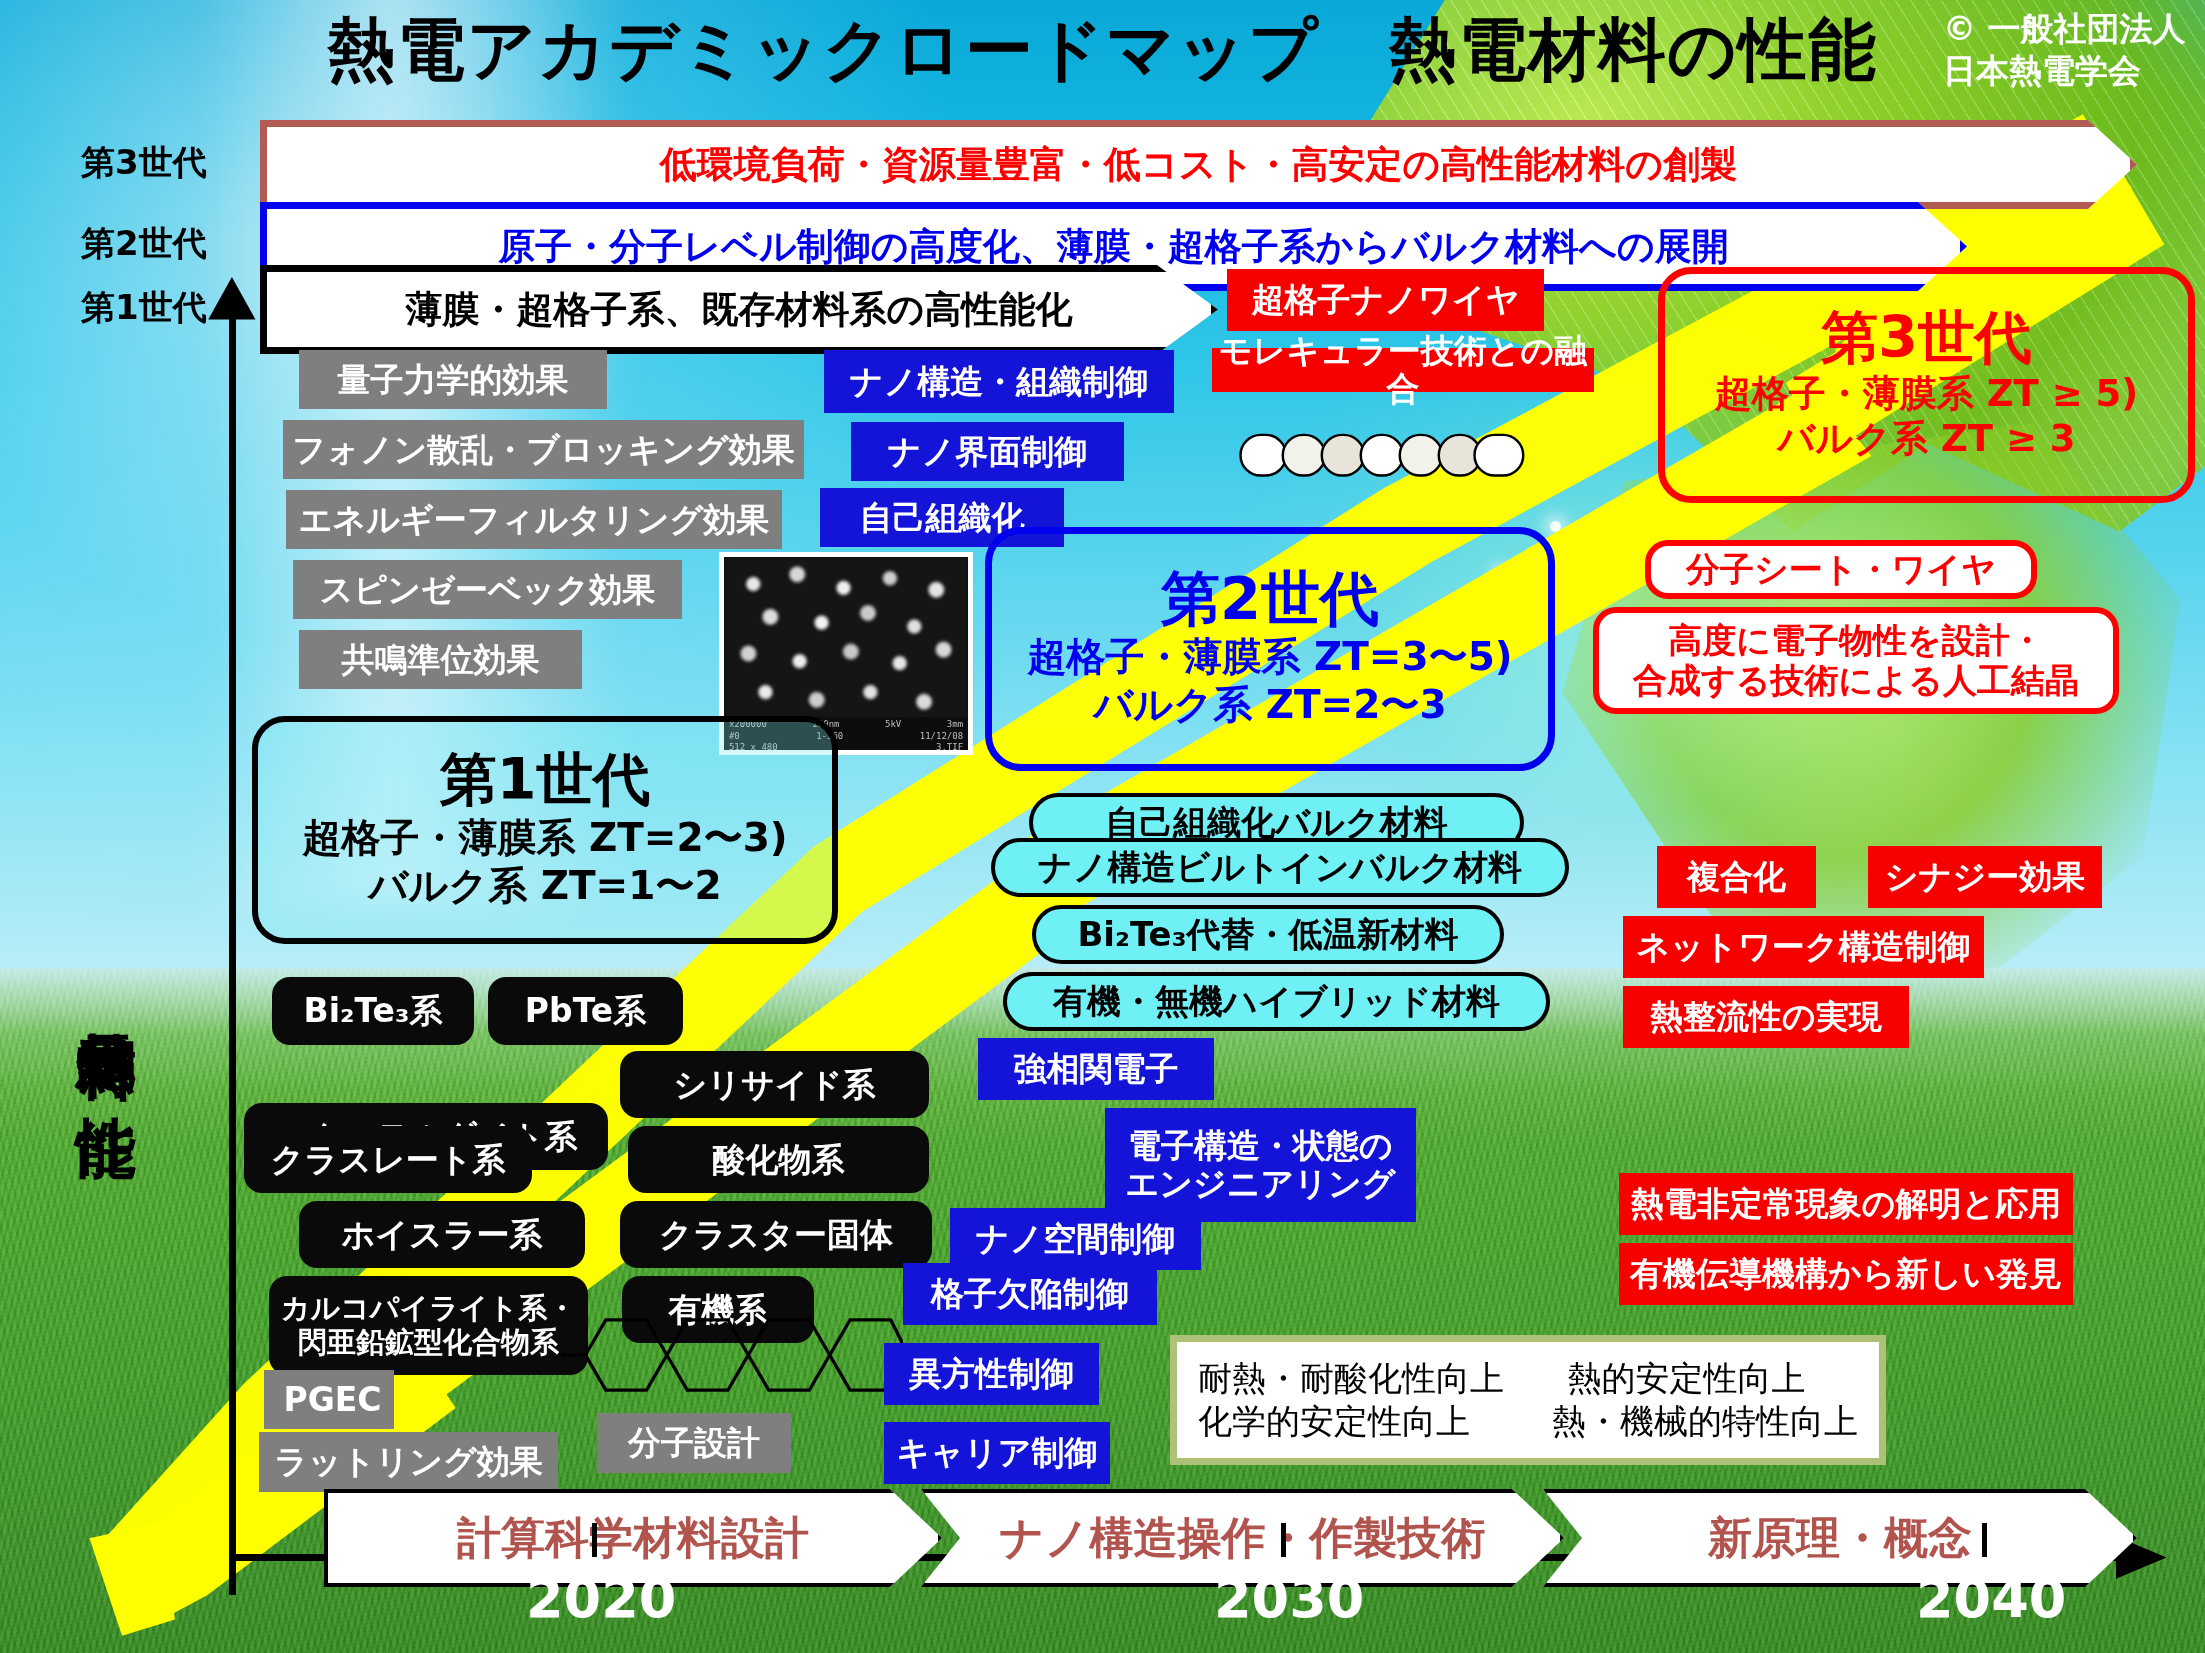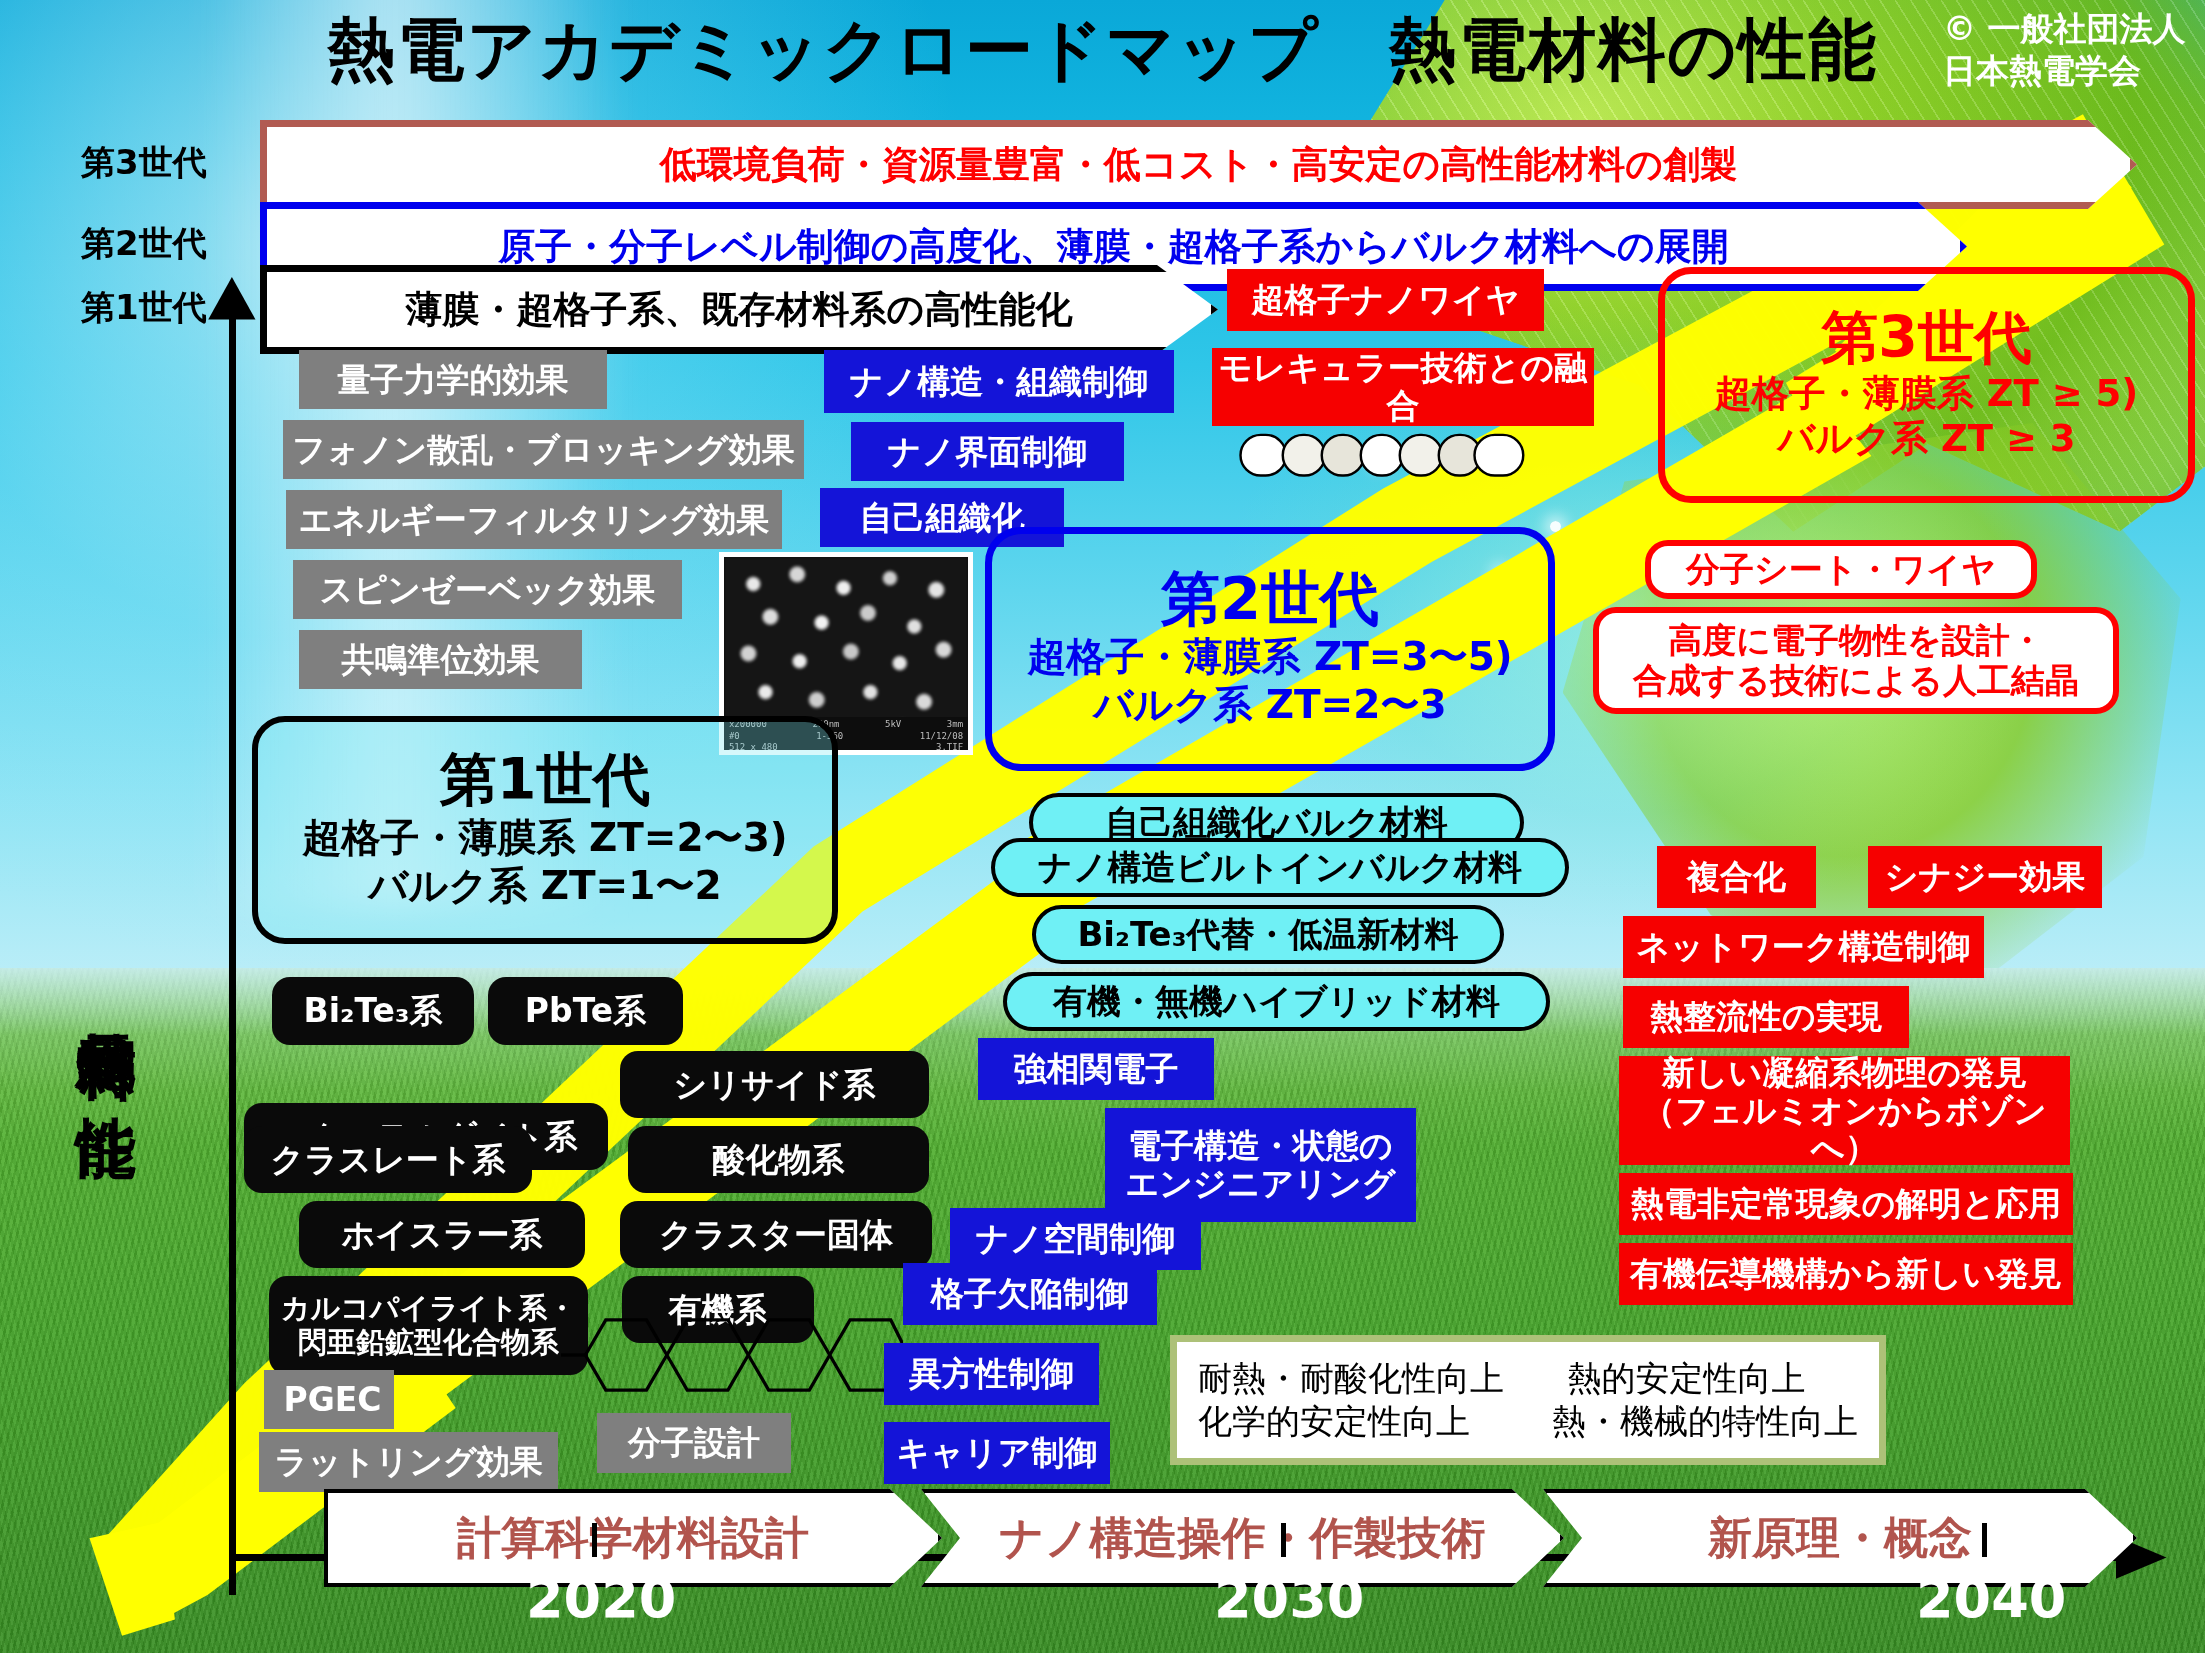--- a/index.html
+++ b/index.html
@@ -236,21 +236,21 @@
         <span>3.TIF</span>
       </div>
     </div>
   </div>
 
   <div class="chip blue" style="left:824px;top:350px;width:350px;height:63px;">ナノ構造・組織制御</div>
   <div class="chip blue" style="left:851px;top:422px;width:273px;height:59px;">ナノ界面制御</div>
   <div class="chip blue" style="left:820px;top:488px;width:244px;height:59px;">自己組織化</div>
 
   <div class="chip red" style="left:1227px;top:269px;width:317px;height:62px;">超格子ナノワイヤ</div>
-  <div class="chip red" style="left:1212px;top:348px;width:382px;height:78px;">モレキュラー技術との融合</div>
+  <div class="chip red" style="left:1212px;top:348px;width:382px;height:44px;">モレキュラー技術との融合</div>
 
   <svg id="nanowire" viewBox="0 0 360 64">
     <g stroke="#000" stroke-width="3">
       <rect x="4" y="6" width="56" height="50" rx="25" fill="#ffffff"></rect>
       <rect x="56" y="6" width="52" height="50" rx="25" fill="#f2f1ea"></rect>
       <rect x="104" y="6" width="52" height="50" rx="25" fill="#e7e5da"></rect>
       <rect x="152" y="6" width="52" height="50" rx="25" fill="#ffffff"></rect>
       <rect x="200" y="6" width="52" height="50" rx="25" fill="#f2f1ea"></rect>
       <rect x="248" y="6" width="52" height="50" rx="25" fill="#e7e5da"></rect>
       <rect x="292" y="6" width="60" height="50" rx="25" fill="#ffffff"></rect>
@@ -281,22 +281,20 @@
   <div class="chip cyanpill" style="left:1003px;top:972px;width:547px;height:59px;">有機・無機ハイブリッド材料</div>
 
   <div class="chip redpill" style="left:1645px;top:540px;width:392px;height:59px;">分子シート・ワイヤ</div>
   <div class="chip redpill" style="left:1593px;top:607px;width:526px;height:107px;">高度に電子物性を設計・
 合成する技術による人工結晶</div>
 
   <div class="chip red" style="left:1657px;top:846px;width:159px;height:62px;">複合化</div>
   <div class="chip red" style="left:1868px;top:846px;width:234px;height:62px;">シナジー効果</div>
   <div class="chip red" style="left:1623px;top:916px;width:361px;height:62px;">ネットワーク構造制御</div>
   <div class="chip red" style="left:1623px;top:986px;width:286px;height:62px;">熱整流性の実現</div>
-  <div class="chip red" style="left:1619px;top:1056px;width:451px;height:109px;">新しい凝縮系物理の発見
-（フェルミオンからボゾンへ）</div>
   <div class="chip red" style="left:1619px;top:1173px;width:454px;height:62px;">熱電非定常現象の解明と応用</div>
   <div class="chip red" style="left:1619px;top:1243px;width:454px;height:62px;">有機伝導機構から新しい発見</div>
 
   <div class="chip black" style="left:272px;top:977px;width:202px;height:68px;">Bi₂Te₃系</div>
   <div class="chip black" style="left:244px;top:1103px;width:364px;height:67px;">スクッテルダイト系</div>
   <div class="chip black" style="left:244px;top:1126px;width:288px;height:67px;">クラスレート系</div>
   <div class="chip black" style="left:299px;top:1201px;width:286px;height:67px;">ホイスラー系</div>
   <div class="chip black" style="left:269px;top:1276px;width:319px;height:99px;font-size:29px;">カルコパイライト系・
 閃亜鉛鉱型化合物系</div>
 

